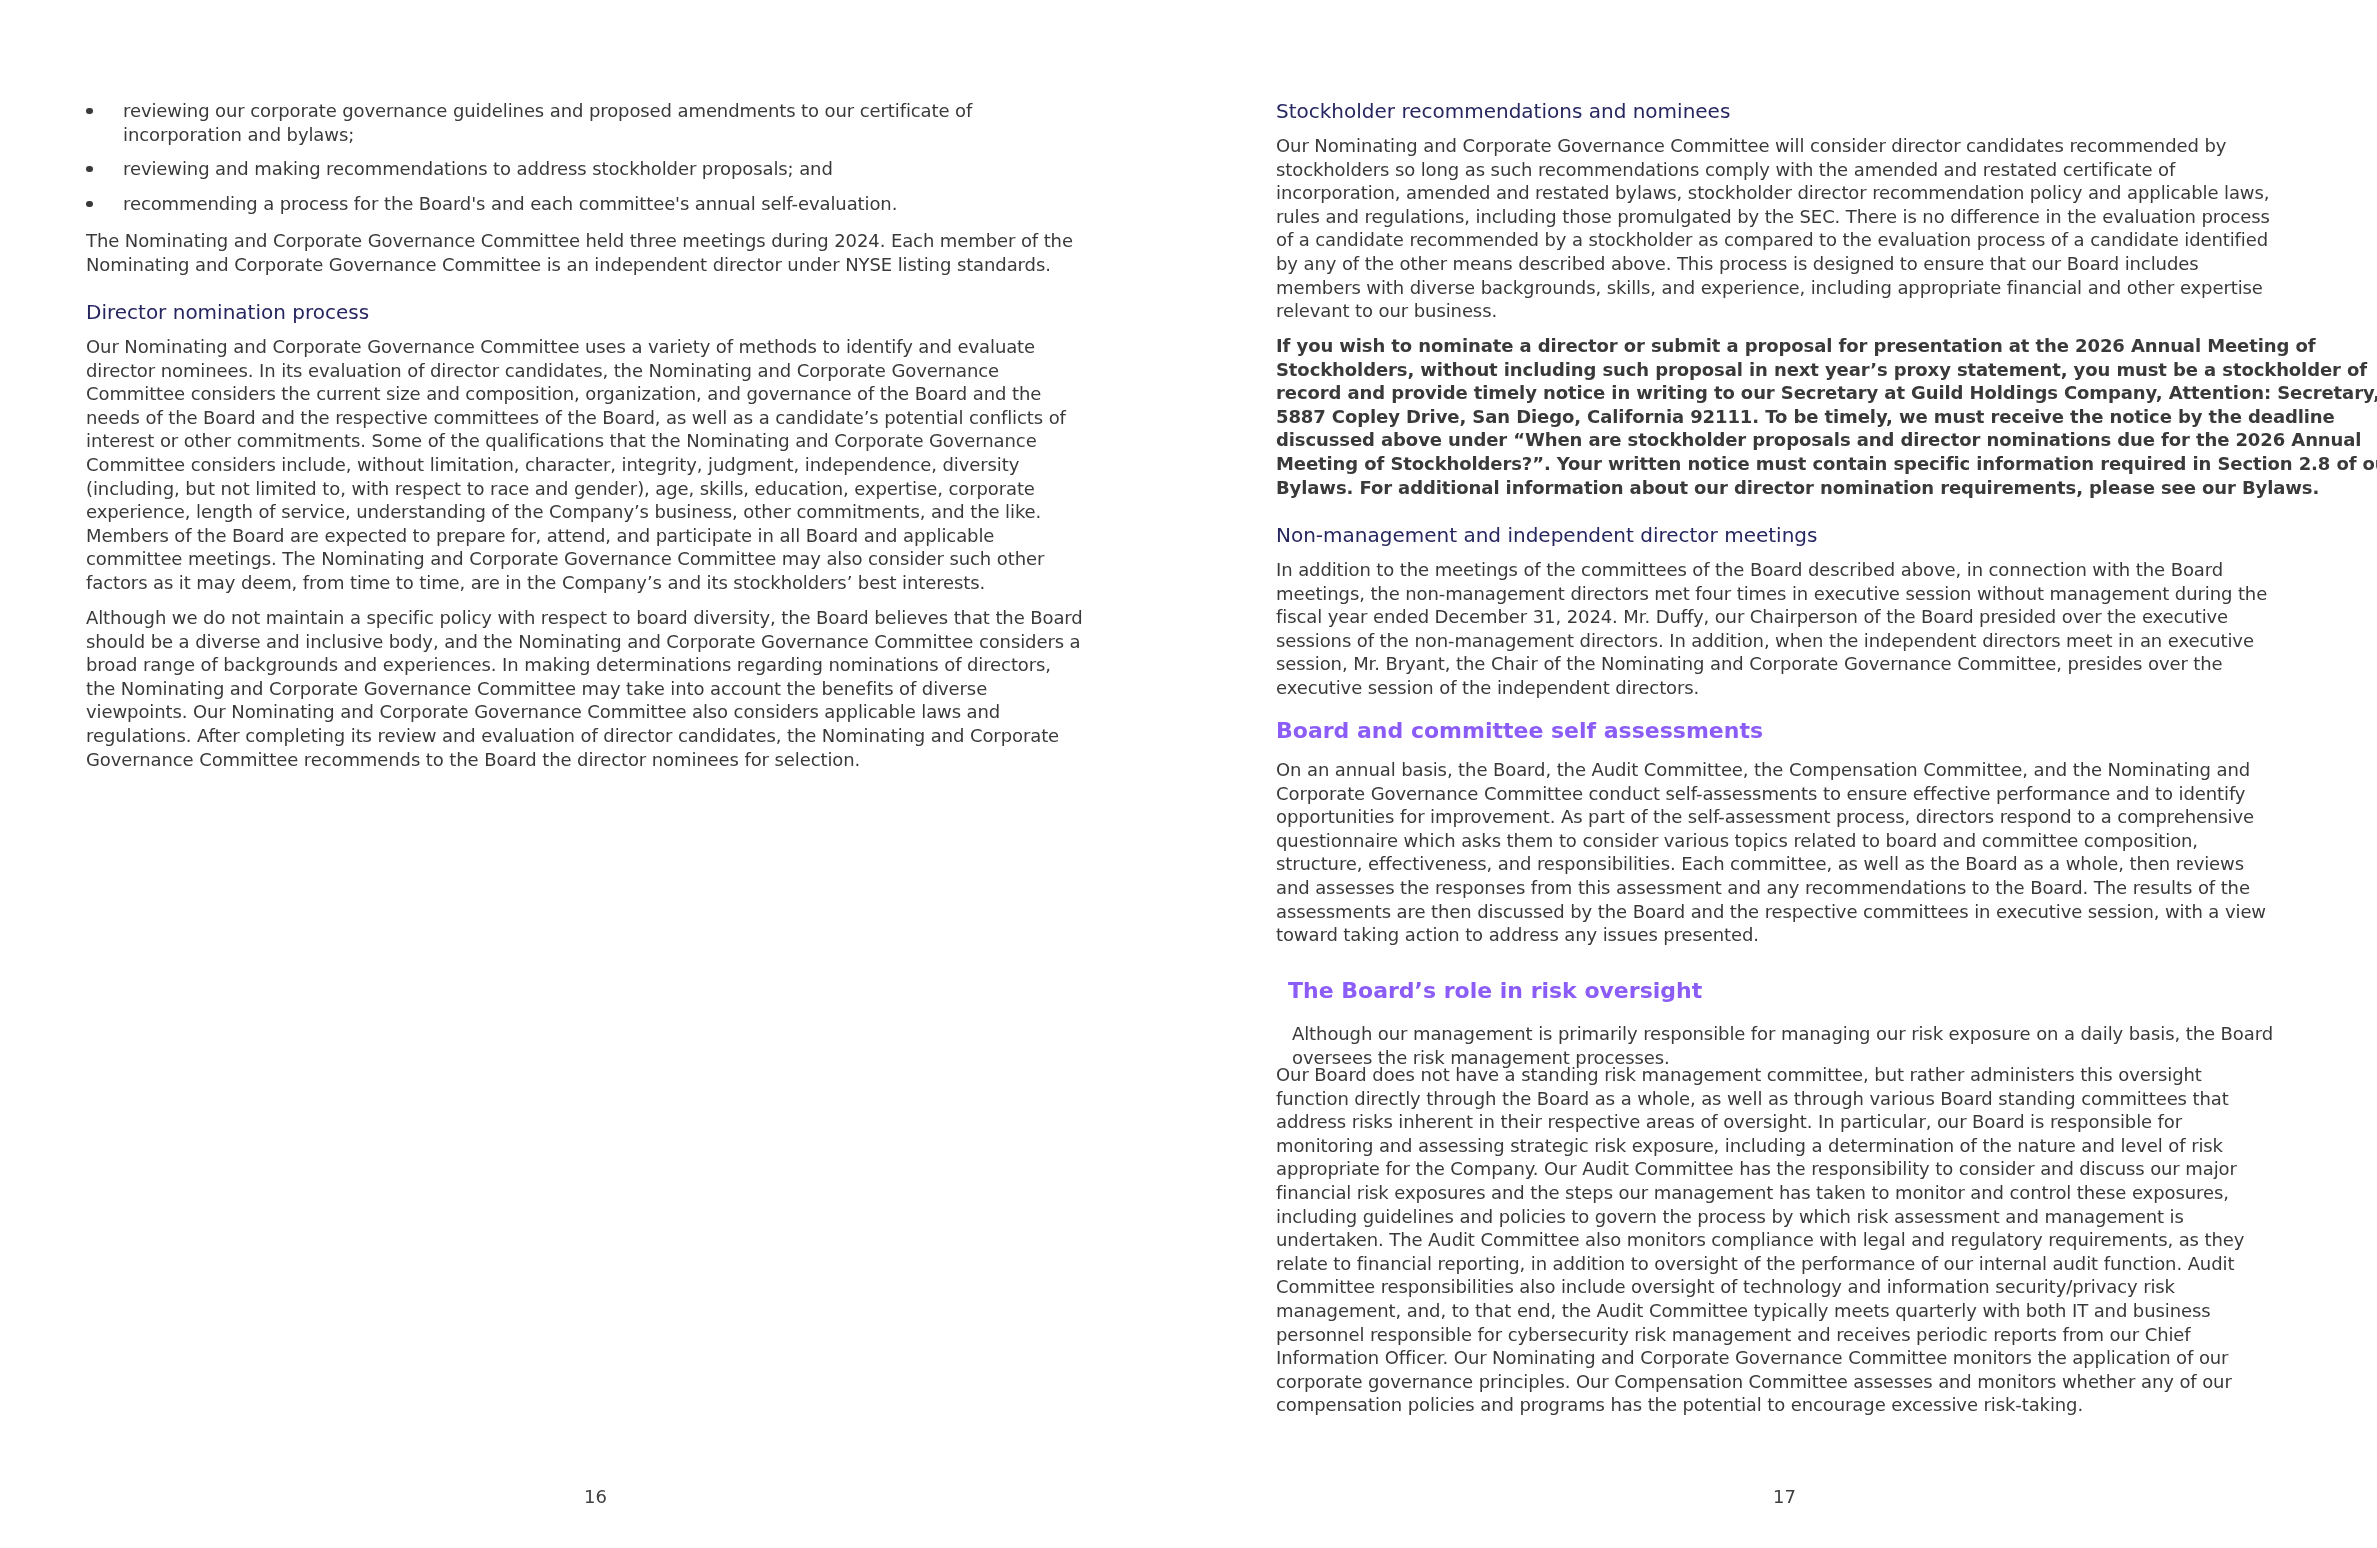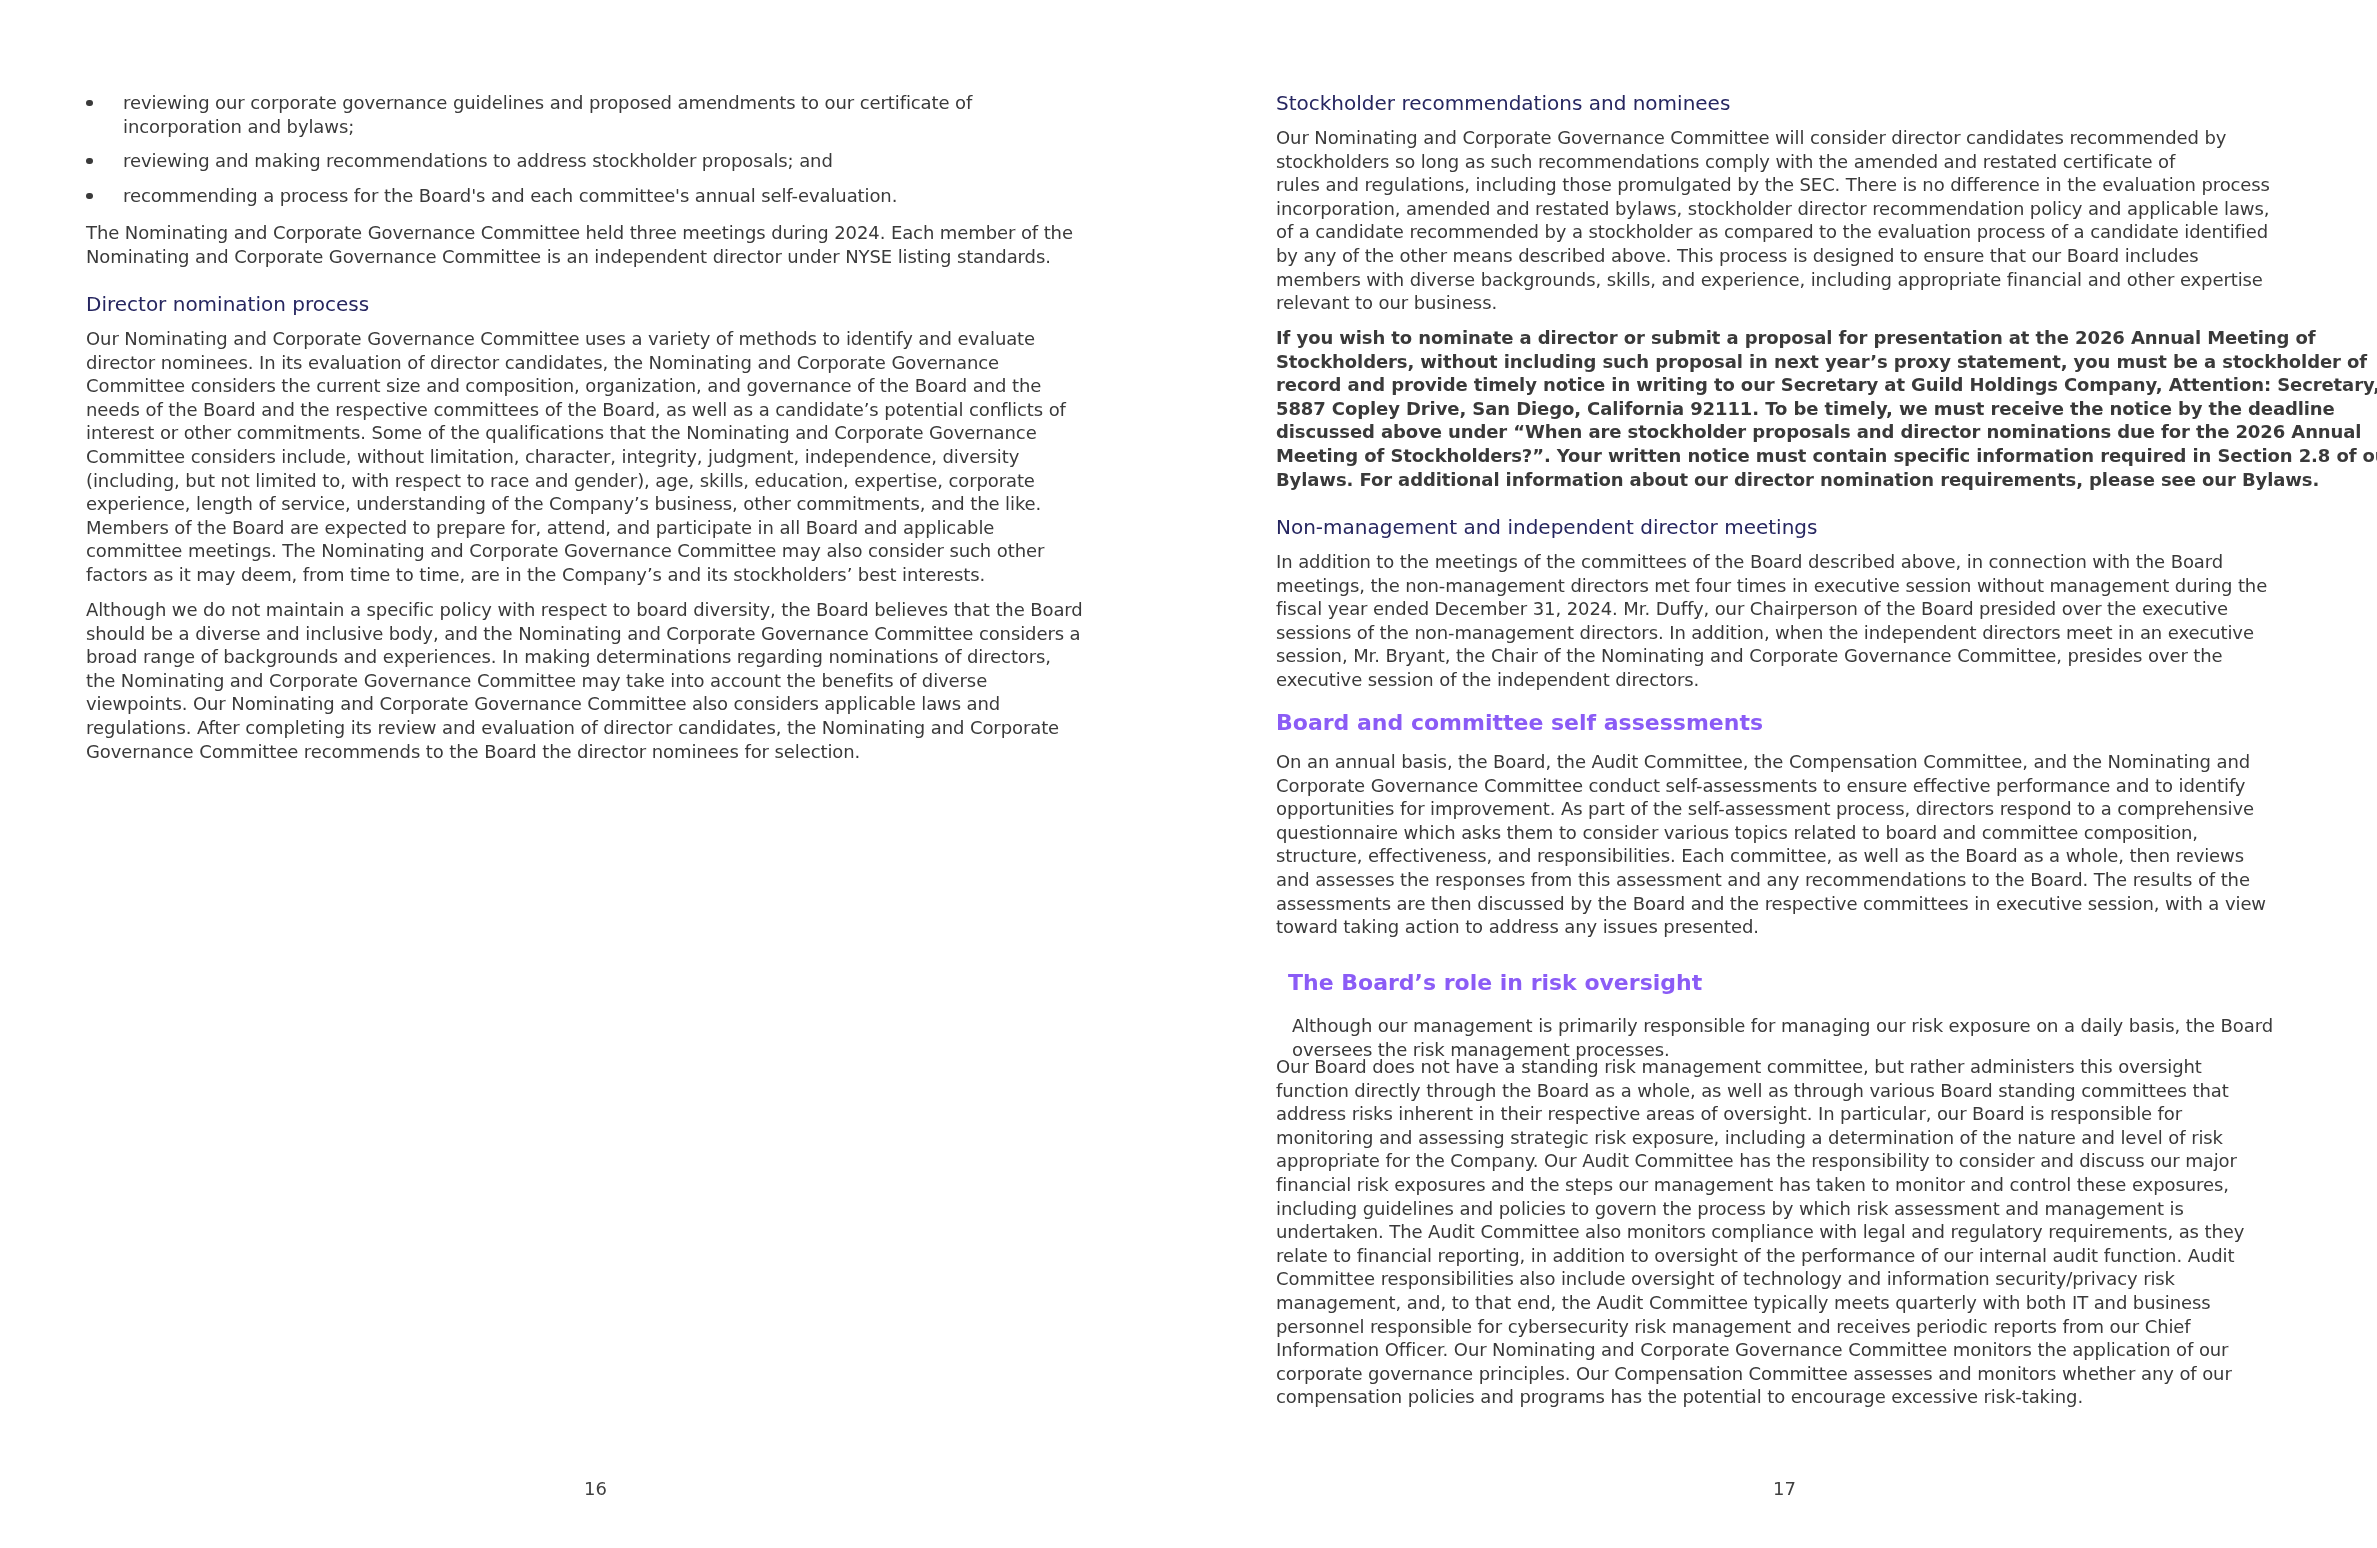--- a/index.html
+++ b/index.html
@@ -1,18 +1,18 @@
 <!DOCTYPE html>
 <html style="font-size:11.5px"><head>
 <meta charset="utf-8">
 <style>
   html, body { margin: 0; padding: 0; background: #ffffff; }
   body { width: 2377px; height: 1549px; position: relative; overflow: hidden;
          font-family: "DejaVu Sans", sans-serif; color: #3a3a3a; }
-  .page { position: absolute; top: 0; height: 1373px; width: 1189px; padding-left: 28px; }
+  .page { position: absolute; top: 8px; height: 1373px; width: 1189px; padding-left: 28px; }
   .page-left { left: 0; }
   .page-right { left: 1189px; }
   .block { position: absolute; }
   .line { display: block; white-space: pre; font-size: 18px; line-height: 23.6px; letter-spacing: -0.1px; }
   .sub-heading { position: absolute; white-space: pre; font-size: 20px; line-height: 24.5px; color: #262660; font-weight: normal; }
   .sec-heading { position: absolute; white-space: pre; font-size: 22px; line-height: 27px; color: #8b5cf6; font-weight: bold; }
   .bullet-item { position: absolute; left: 86px; width: 1045px; }
   .bullet-dot { position: absolute; left: 0; top: 8.6px; width: 6.5px; height: 6.5px; border-radius: 50%; background: #3a3a3a; }
   .bullet-text { position: absolute; left: 37px; top: 0; }
   .page-number { position: absolute; top: 1478px; font-size: 18px; line-height: 21.6px; color: #404040; }
@@ -78,22 +78,22 @@
   <div class="page-number" style="left:584px;">16</div>
 </div>
 
 <div class="page page-right">
 
   <h3 class="sub-heading" style="margin:0;left:87px;top:91px;">Stockholder recommendations and nominees</h3>
 
   <p class="block" style="margin:0;left:87px;top:126px;">
     <span class="line">Our Nominating and Corporate Governance Committee will consider director candidates recommended by</span>
     <span class="line">stockholders so long as such recommendations comply with the amended and restated certificate of</span>
+    <span class="line">incorporation, amended and restated bylaws, stockholder director recommendation policy and applicable laws,</span>
     <span class="line">rules and regulations, including those promulgated by the SEC. There is no difference in the evaluation process</span>
-    <span class="line">incorporation, amended and restated bylaws, stockholder director recommendation policy and applicable laws,</span>
     <span class="line">of a candidate recommended by a stockholder as compared to the evaluation process of a candidate identified</span>
     <span class="line">by any of the other means described above. This process is designed to ensure that our Board includes</span>
     <span class="line">members with diverse backgrounds, skills, and experience, including appropriate financial and other expertise</span>
     <span class="line">relevant to our business.</span>
   </p>
 
   <p class="block" style="margin:0;left:87px;top:326px;font-weight:bold;">
     <span class="line">If you wish to nominate a director or submit a proposal for presentation at the 2026 Annual Meeting of</span>
     <span class="line">Stockholders, without including such proposal in next year’s proxy statement, you must be a stockholder of</span>
     <span class="line">record and provide timely notice in writing to our Secretary at Guild Holdings Company, Attention: Secretary,</span>

